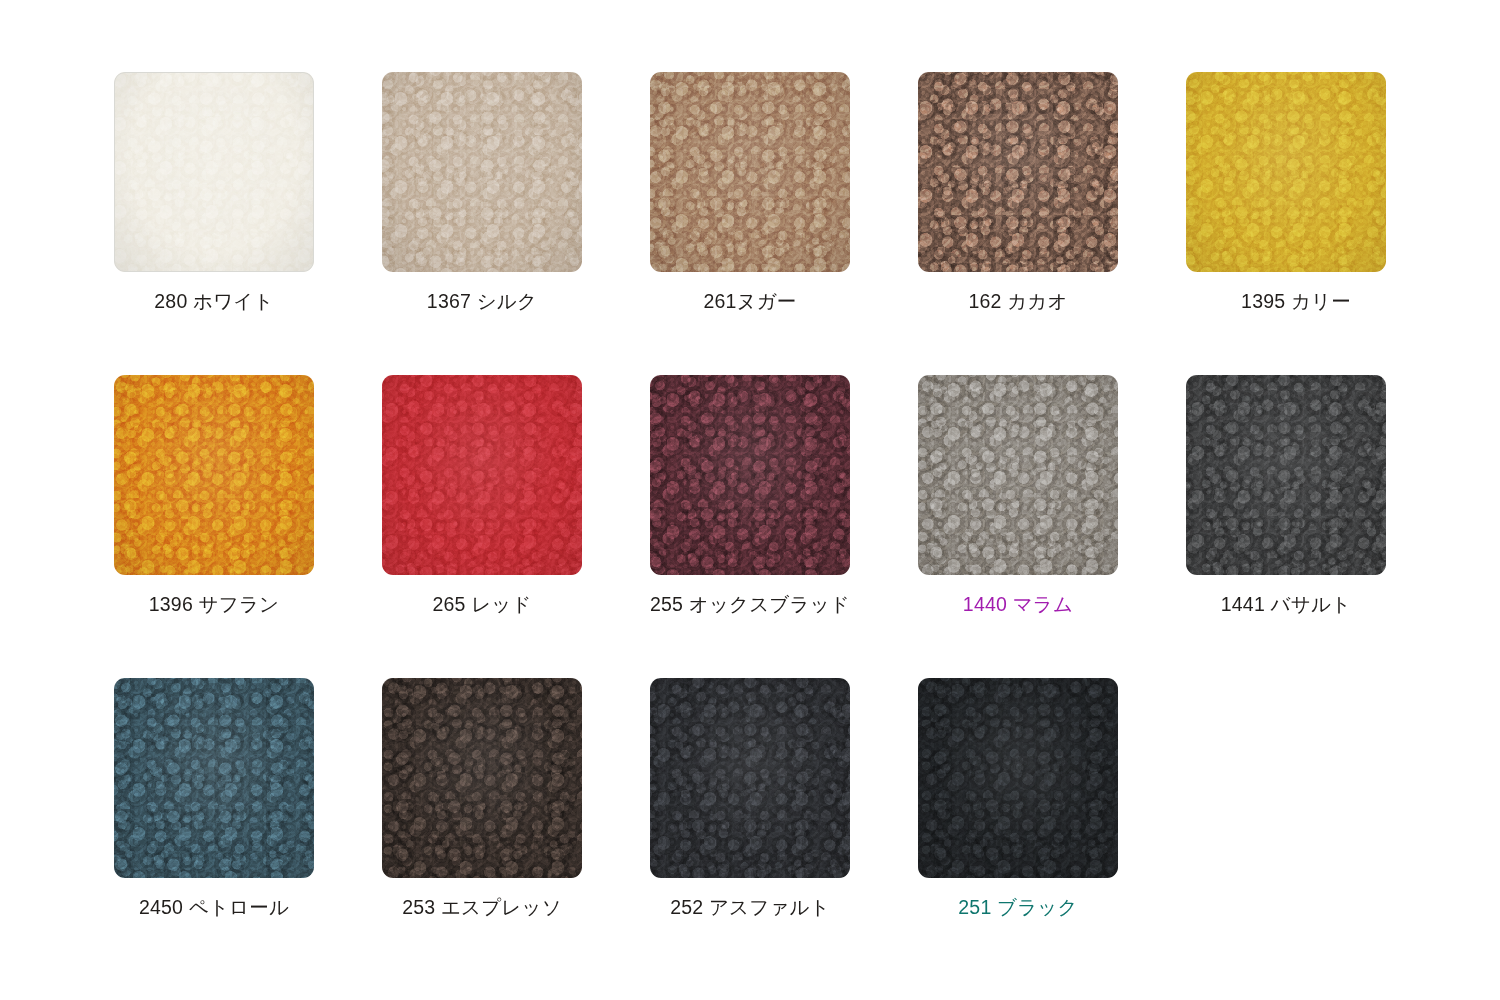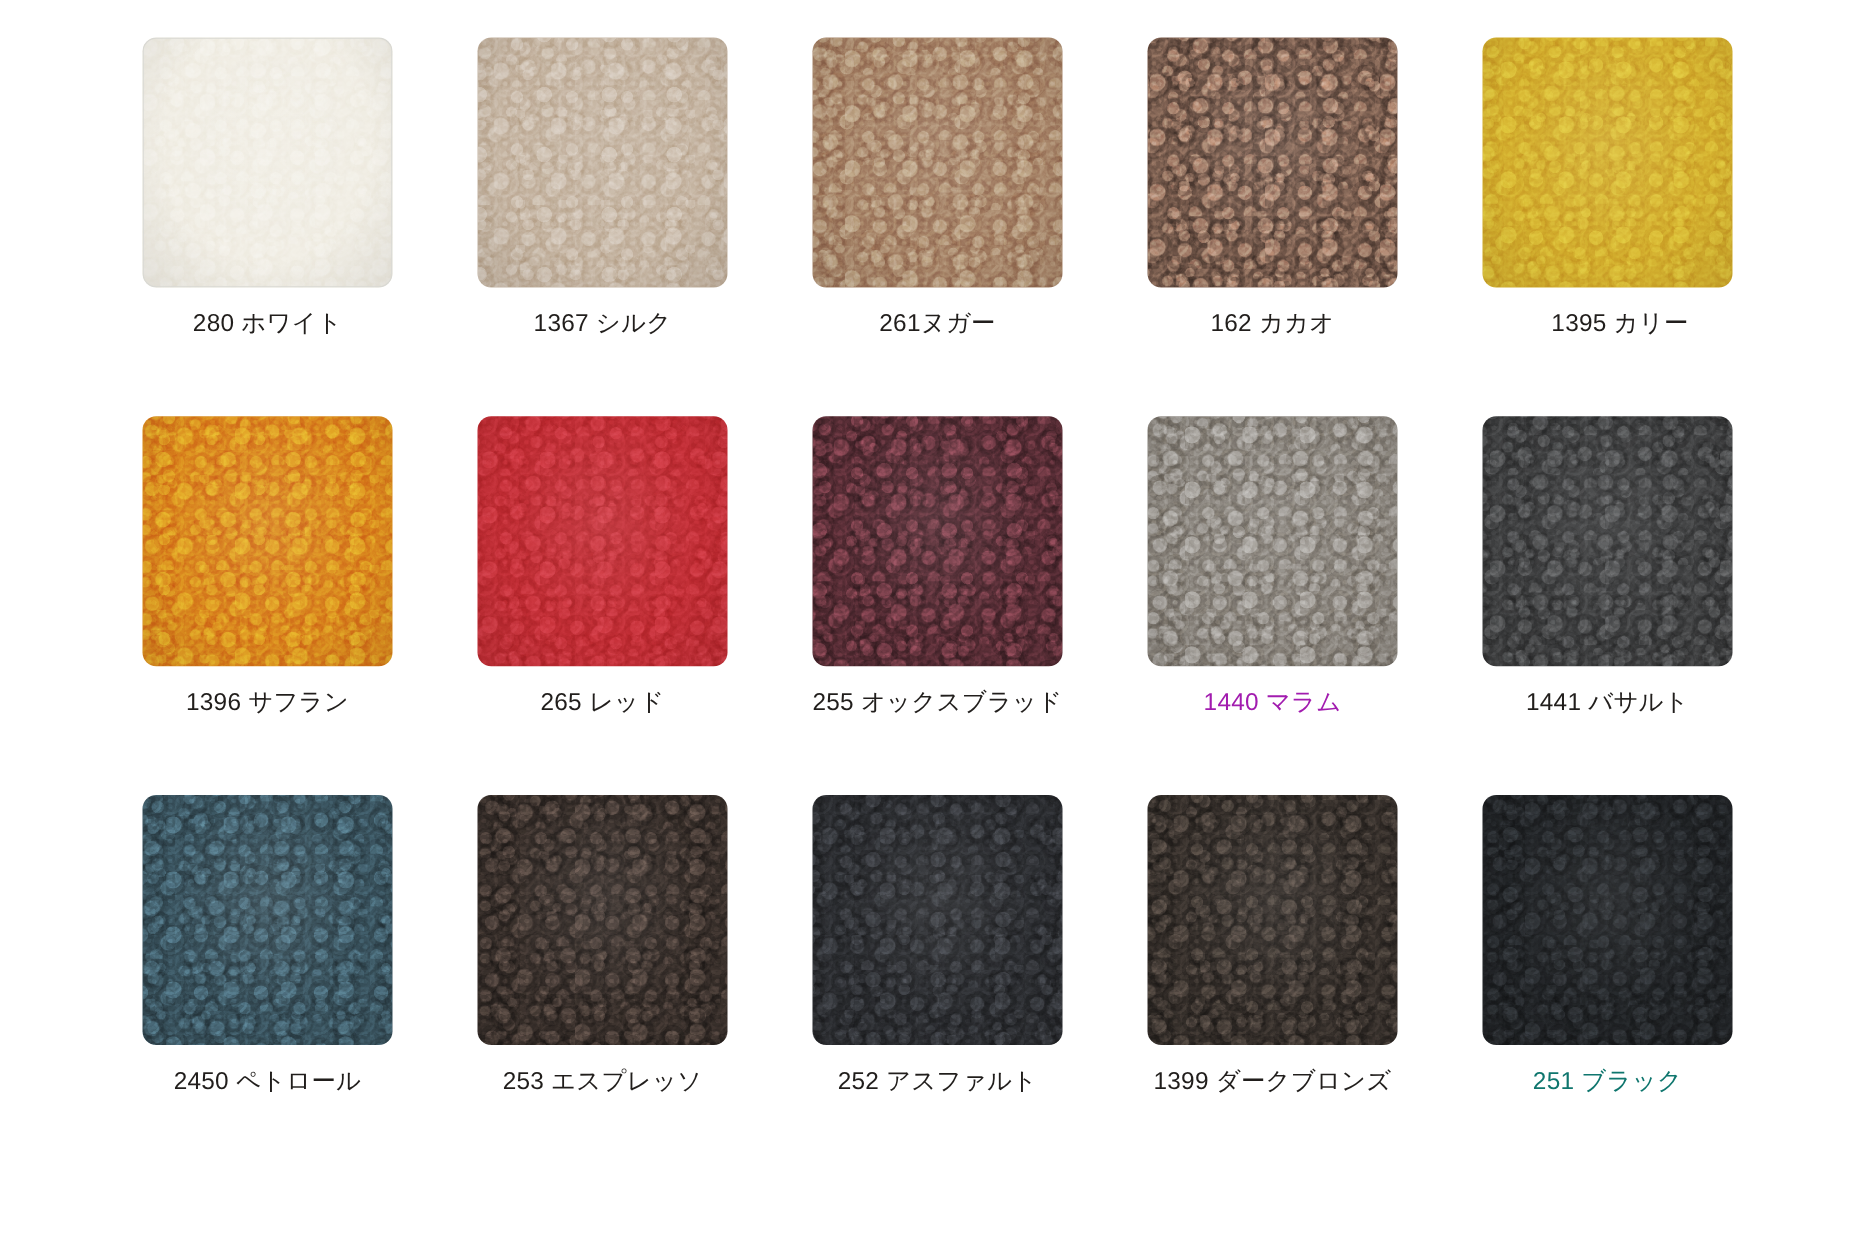--- a/index.html
+++ b/index.html
@@ -14,21 +14,21 @@
     font-family: "Liberation Sans", "DejaVu Sans", sans-serif;
     overflow: hidden;
   }
 
   .sheet {
     position: relative;
     width: 1500px;
     height: 796px;
     background: #ffffff;
     box-sizing: border-box;
-    padding: 30px 90px 0 90px;
+    padding: 72px 90px 0 90px;
   }
 
   .swatch-grid {
     display: grid;
     grid-template-columns: repeat(5, 1fr);
     grid-template-rows: repeat(3, 303px);
     column-gap: 20px;
     row-gap: 0;
     width: 1320px;
   }
@@ -238,28 +238,20 @@
 
     <div class="swatch-cell">
       <div class="swatch-chip" style="background-color: rgb(46, 48, 52);">
         <div class="grain" style="opacity: 0.52; background-position: 8px 25px, 21px 32px, 13px 44px, 33px 28px, 17px 36px, 25px 48px, 11px 54px, 29px 30px, 19px 42px, 37px 38px, 15px 50px, 27px 34px, 23px 56px, 35px 46px;"></div>
         <div class="grain-fine" style="opacity: 0.36;"></div>
         <div class="grain-shade"></div>
       </div>
       <div class="swatch-label" style="color: rgb(33, 30, 28);">252 アスファルト</div>
     </div>
 
-    <div class="swatch-cell">
-      <div class="swatch-chip" style="background-color: rgb(58, 51, 46);">
-        <div class="grain" style="opacity: 0.6; background-position: 21px 15px, 34px 22px, 26px 34px, 46px 18px, 30px 26px, 38px 38px, 24px 44px, 42px 20px, 32px 32px, 50px 28px, 28px 40px, 40px 24px, 36px 46px, 48px 36px;"></div>
-        <div class="grain-fine" style="opacity: 0.42;"></div>
-        <div class="grain-shade"></div>
-      </div>
-      <div class="swatch-label" style="color: rgb(33, 30, 28);">1399 ダークブロンズ</div>
-    </div>
 
     <div class="swatch-cell">
       <div class="swatch-chip" style="background-color: rgb(35, 38, 41);">
         <div class="grain" style="opacity: 0.52; background-position: 34px 5px, 47px 12px, 39px 24px, 59px 8px, 43px 16px, 51px 28px, 37px 34px, 55px 10px, 45px 22px, 63px 18px, 41px 30px, 53px 14px, 49px 36px, 61px 26px;"></div>
         <div class="grain-fine" style="opacity: 0.36;"></div>
         <div class="grain-shade"></div>
       </div>
       <div class="swatch-label" style="color: #0f766e;">251 ブラック</div>
     </div>
 

